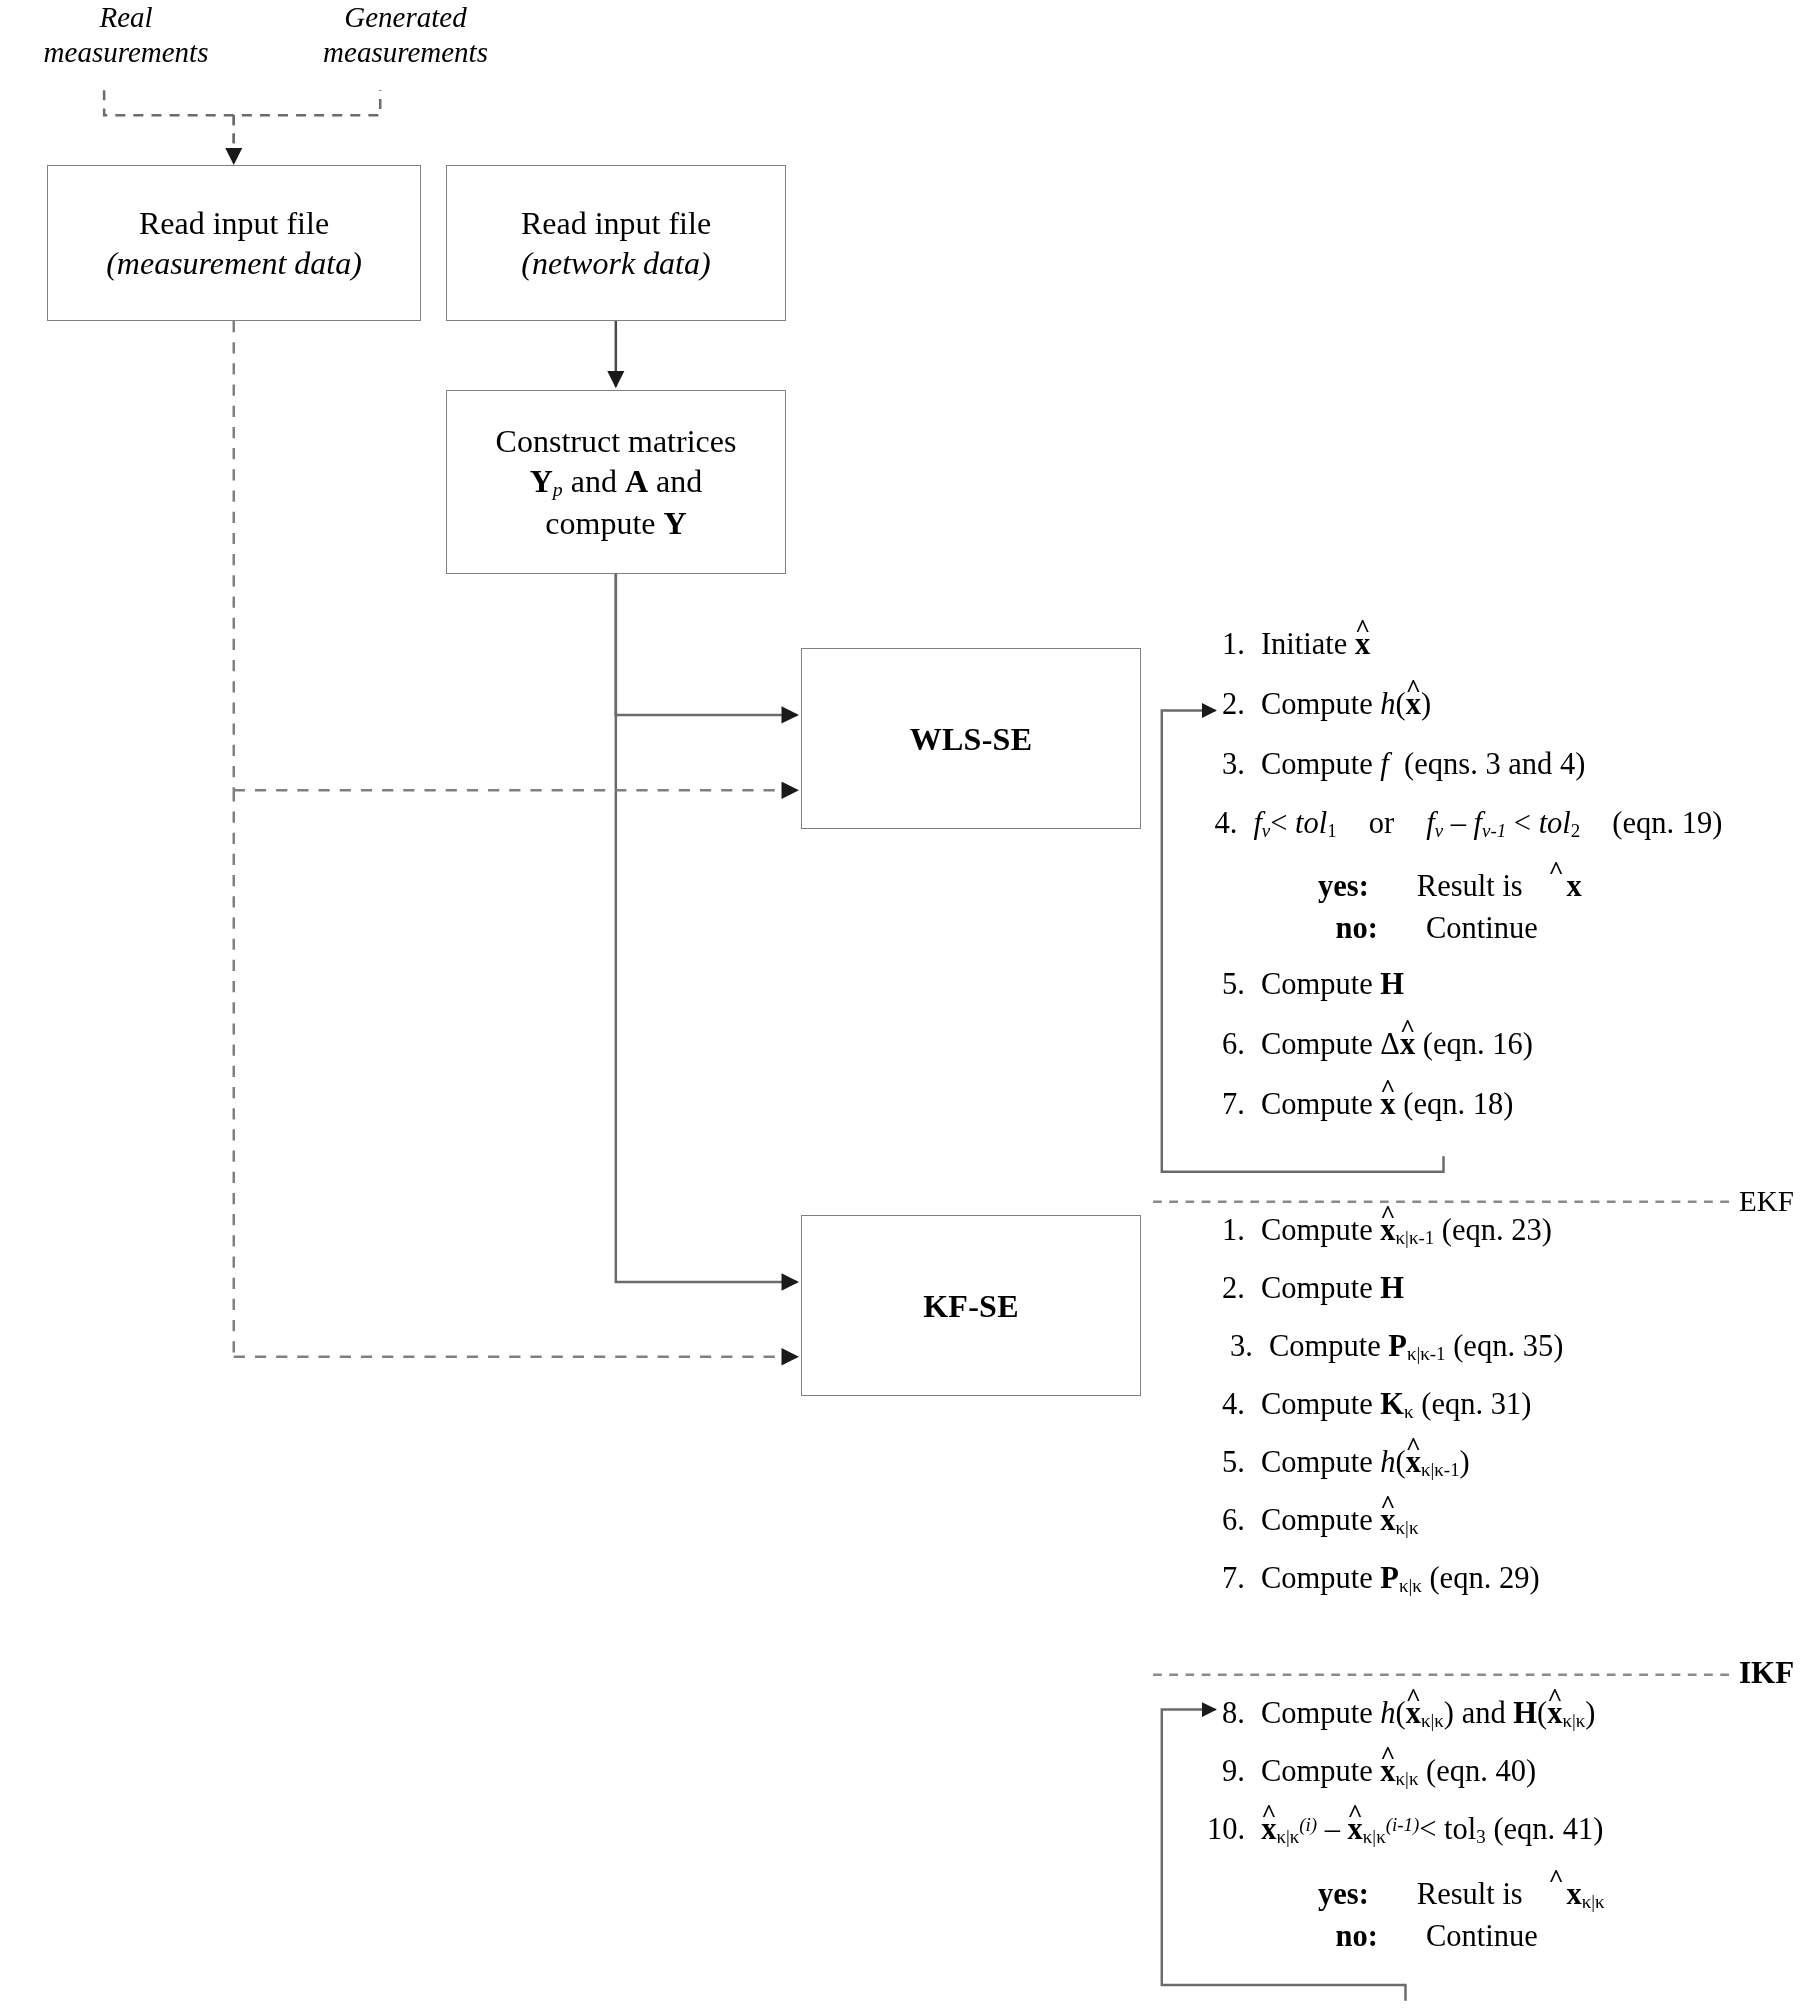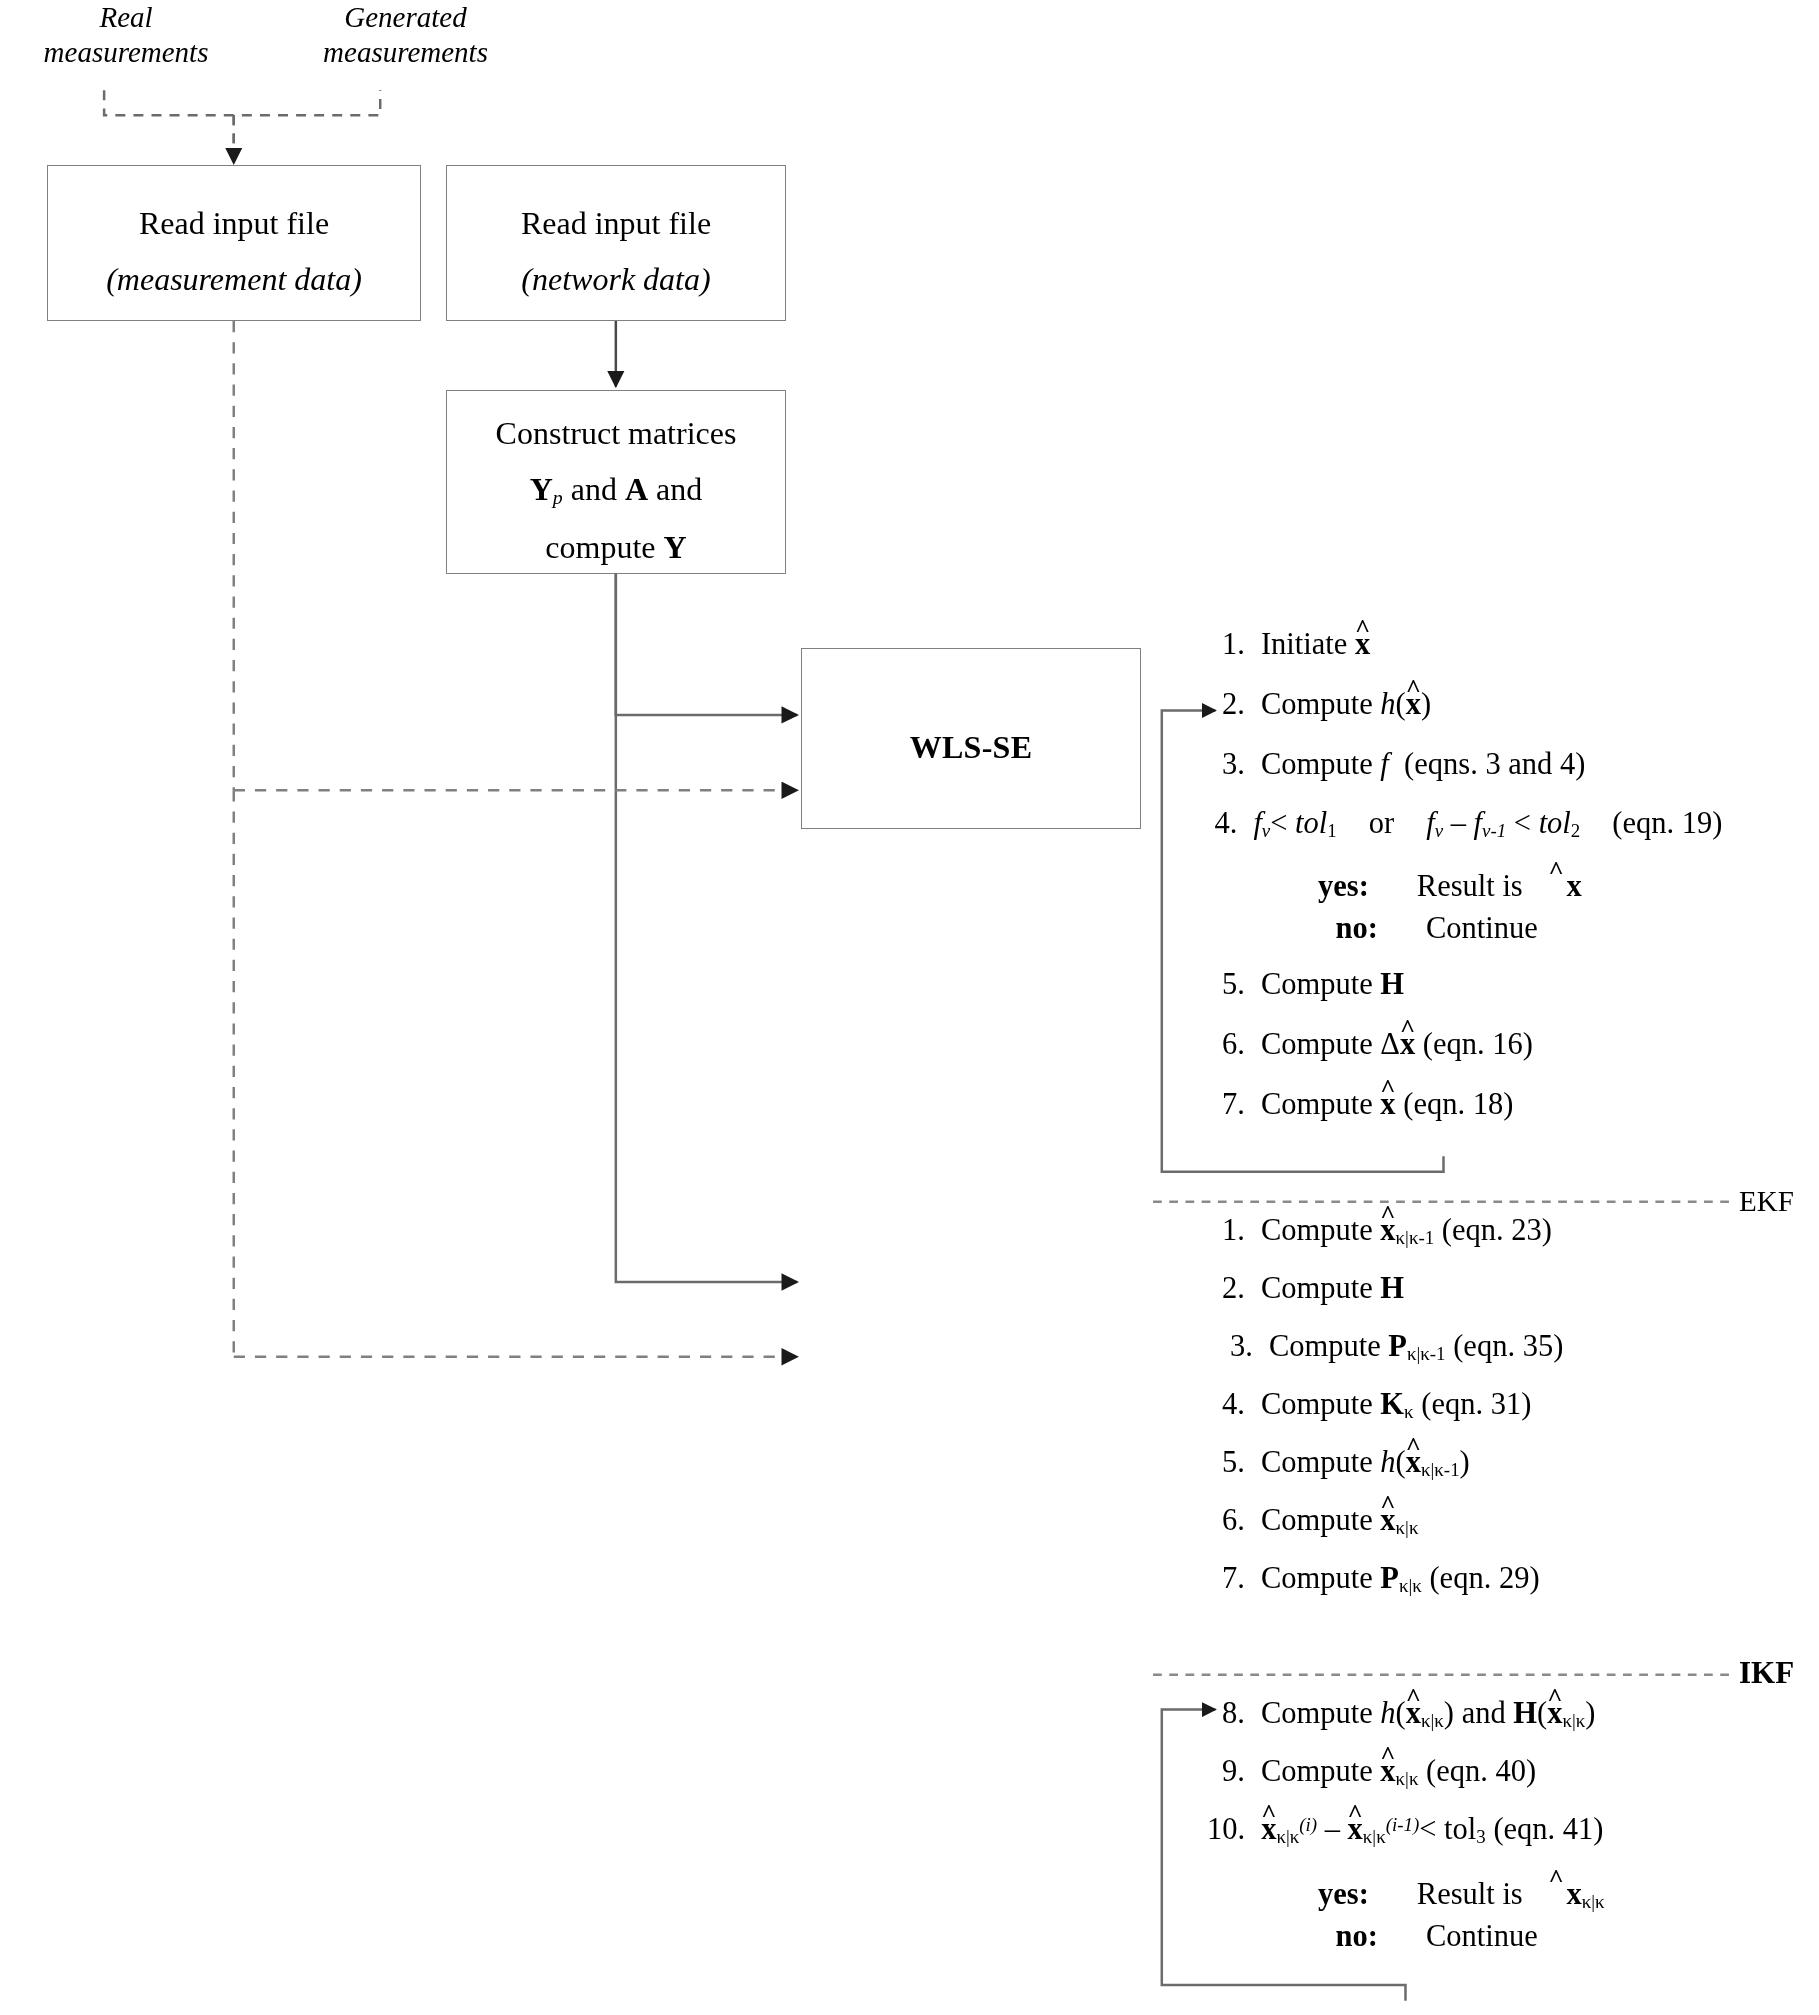--- a/index.html
+++ b/index.html
@@ -6,21 +6,21 @@
   html,body{margin:0;padding:0;background:#ffffff;}
   body{font-family:"Liberation Serif","DejaVu Serif",serif;color:#000;}
   #canvas{position:relative;width:1820px;height:2015px;background:#fff;overflow:hidden;}
 
   .lbl{position:absolute;text-align:center;font-style:italic;line-height:1.22;}
   .top-label{font-size:29px;}
 
   .box{position:absolute;border:1.9px solid #808080;background:#fff;box-sizing:border-box;
        display:flex;flex-direction:column;align-items:center;justify-content:center;
        text-align:center;line-height:1.25;}
-  .box .ln{display:block;margin-top:16px;}
+  .box .ln{display:block;}
   .box .rom{font-style:normal;font-size:32px;}
   .box .ital{font-style:italic;font-size:32px;}
   .box .alg{font-weight:bold;font-size:32px;letter-spacing:0.3px;}
 
   svg.lines{position:absolute;left:0;top:0;width:1820px;height:2015px;pointer-events:none;}
 
   .steps{position:absolute;font-size:30.5px;line-height:1.0;font-style:normal;white-space:nowrap;}
   .step{position:absolute;white-space:nowrap;}
   .yn{position:absolute;white-space:nowrap;}
   .yn b{font-weight:bold;margin-left:36px;}
@@ -65,20 +65,23 @@
   <div class="box" style="left:446px;top:390px;width:340px;height:184px;">
     <span class="ln rom">Construct matrices</span>
     <span class="ln rom"><b class="m">Y</b><sub><i class="m">p</i></sub> and <b class="m">A</b> and</span>
     <span class="ln rom">compute <b class="m">Y</b></span>
   </div>
 
   <div class="box" style="left:801px;top:648px;width:340px;height:181px;">
     <span class="ln alg">WLS-SE</span>
   </div>
 
+  <div class="box" style="left:801px;top:1215px;width:340px;height:181px;">
+    <span class="ln alg">KF-SE</span>
+  </div>
 
   <svg class="lines" viewBox="0 0 2920 3233">
     <defs>
       <marker id="arrow" viewBox="0 0 10 10" refX="9" refY="5" markerWidth="7" markerHeight="7" orient="auto-start-reverse">
         <path d="M 0 0 L 10 5 L 0 10 z" fill="#1a1a1a"></path>
       </marker>
       <marker id="arrowsm" viewBox="0 0 10 10" refX="9" refY="5" markerWidth="6" markerHeight="6" orient="auto-start-reverse">
         <path d="M 0 0 L 10 5 L 0 10 z" fill="#1a1a1a"></path>
       </marker>
     </defs>

